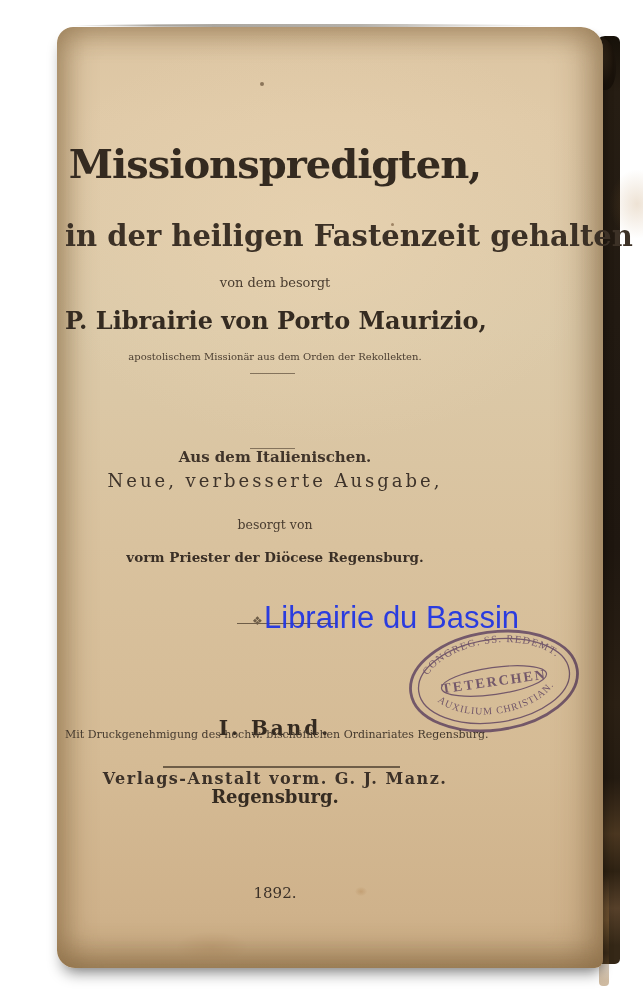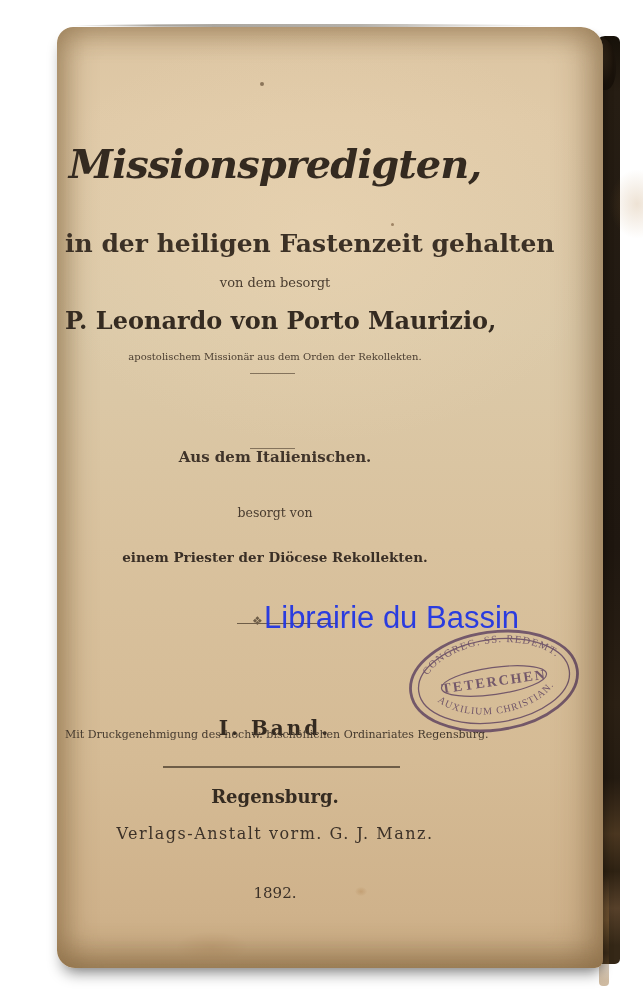--- a/index.html
+++ b/index.html
@@ -43,33 +43,33 @@
   .stain.s2{left:203px;top:55px;width:4px;height:4px;background:rgba(70,48,25,.55);}
   .stain.s3{left:334px;top:196px;width:3px;height:3px;background:rgba(90,58,28,.5);}
   .stain.s4{left:298px;top:860px;width:12px;height:9px;
     background:radial-gradient(ellipse,rgba(160,108,52,.28),rgba(160,108,52,0) 75%);}
   .stain.s5{left:120px;top:905px;width:70px;height:30px;
     background:radial-gradient(ellipse,rgba(150,105,58,.14),rgba(150,105,58,0) 75%);}
 
   
   .tblock{position:absolute;left:65px;top:0;width:420px;height:1000px;color:#3a2e23;}
   .line{position:absolute;left:0;width:100%;text-align:center;white-space:nowrap;}
-  .title{top:140px;font-size:40px;font-weight:bold;letter-spacing:-1px;color:#342a20;font-style:italic;}
-  .subtitle{top:229px;font-size:25px;font-weight:bold;color:#3c3126;}
+  .title{top:140px;font-size:40px;font-weight:bold;letter-spacing:-1px;color:#342a20;}
+  .subtitle{top:219px;font-size:29px;font-weight:bold;color:#3c3126;}
   .byline-intro{top:275px;font-size:13px;color:#4a3d30;}
   .author{top:306px;font-size:24px;font-weight:bold;color:#352b21;}
   .author-sub{top:351px;font-size:10px;color:#4a3d30;}
   .origin{top:400px;font-size:15px;font-weight:bold;color:#40342a;margin-top:48px;}
   .edition{top:470px;font-size:18px;letter-spacing:3px;color:#3e332a;}
-  .besorgt{top:505px;font-size:12.5px;color:#4a3d30;}
+  .besorgt{top:517px;font-size:12.5px;color:#4a3d30;}
   .editor{top:549px;font-size:13.5px;font-weight:bold;color:#3a2f26;}
   .band{top:716px;font-size:20px;font-weight:bold;letter-spacing:3px;color:#342a20;}
   .imprimatur{top:728px;font-size:11px;color:#453a2e;}
   .city{top:786px;font-size:18px;font-weight:bold;color:#352b21;text-align:center;}
-  .publisher{top:824px;font-size:16px;letter-spacing:1.5px;color:#3c3128;}
+  .publisher{top:769px;font-size:16px;letter-spacing:1.5px;color:#3c3128;font-weight:bold;}
   .year{top:840px;font-size:15px;color:#3c3128;margin-top:44px;}
 
   .rule{position:absolute;height:1px;background:#84735c;}
   .rule.r1{left:250px;top:373px;width:45px;}
   .rule.r2{left:250px;top:448px;width:45px;}
   .rule.r3{left:163px;top:766px;width:237px;height:2px;background:#6e5d47;}
 
   
   .ornament-line{position:absolute;left:237px;top:623px;width:100px;height:1px;background:#6e5d48;}
   .ornament-glyph{position:absolute;left:252px;top:614px;font-size:12px;color:#6e5d48;}
@@ -97,25 +97,26 @@
     <div class="stain s2"></div>
     <div class="stain s3"></div>
     <div class="stain s4"></div>
     <div class="stain s5"></div>
   </div>
 
   <div class="tblock">
     <div class="line title">Missionspredigten,</div>
     <div class="line subtitle">in der heiligen Fastenzeit gehalten</div>
     <div class="line byline-intro">von dem besorgt</div>
-    <div class="line author">P. Leonardo von Porto Maurizio,</div>
+    <div class="line author">P. Librairie von Porto Maurizio,</div>
     <div class="line author-sub">apostolischem Missionär aus dem Orden der Rekollekten.</div>
     <div class="line origin">Aus dem Italienischen.</div>
+    <div class="line edition">Neue, verbesserte Ausgabe,</div>
     <div class="line besorgt">besorgt von</div>
-    <div class="line editor">einem Priester der Diöcese Rekollekten.</div>
+    <div class="line editor">vorm Priester der Diöcese Regensburg.</div>
     <div class="line band">I. Band.</div>
     <div class="line imprimatur">Mit Druckgenehmigung des hochw. bischöflichen Ordinariates Regensburg.</div>
     <div class="line city">Regensburg.</div>
     <div class="line publisher">Verlags-Anstalt vorm. G. J. Manz.</div>
     <div class="line year">1892.</div>
   </div>
 
   <div class="rule r1"></div>
   <div class="rule r2"></div>
   <div class="rule r3"></div>

